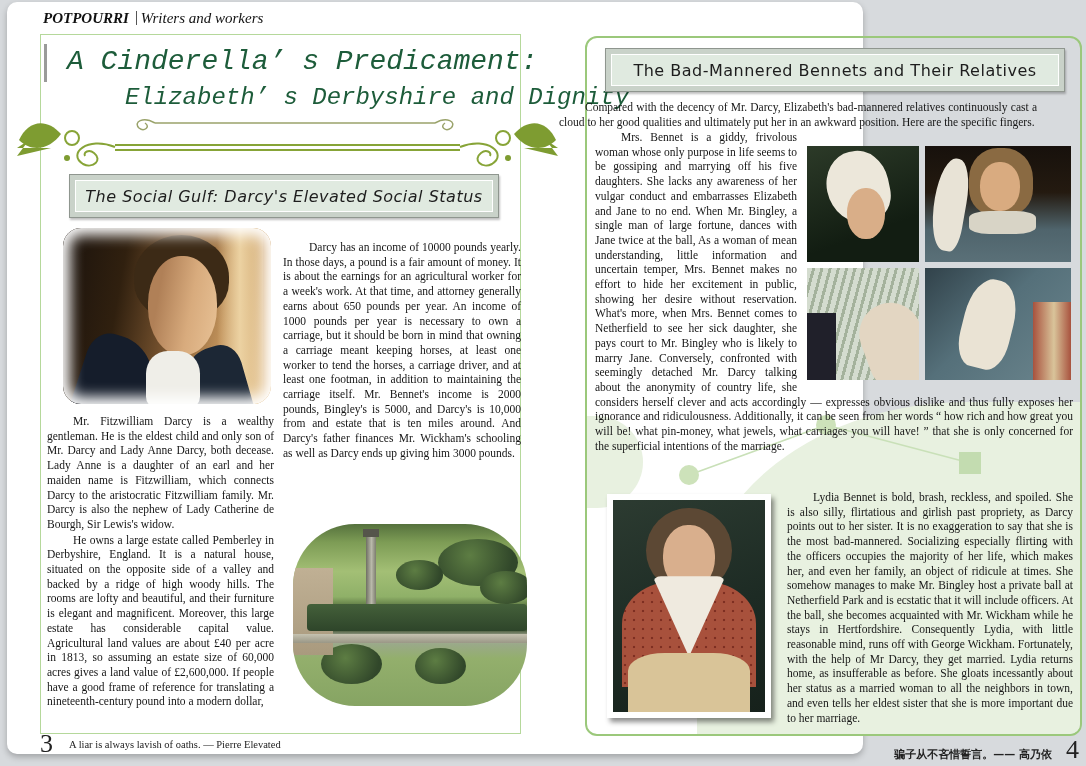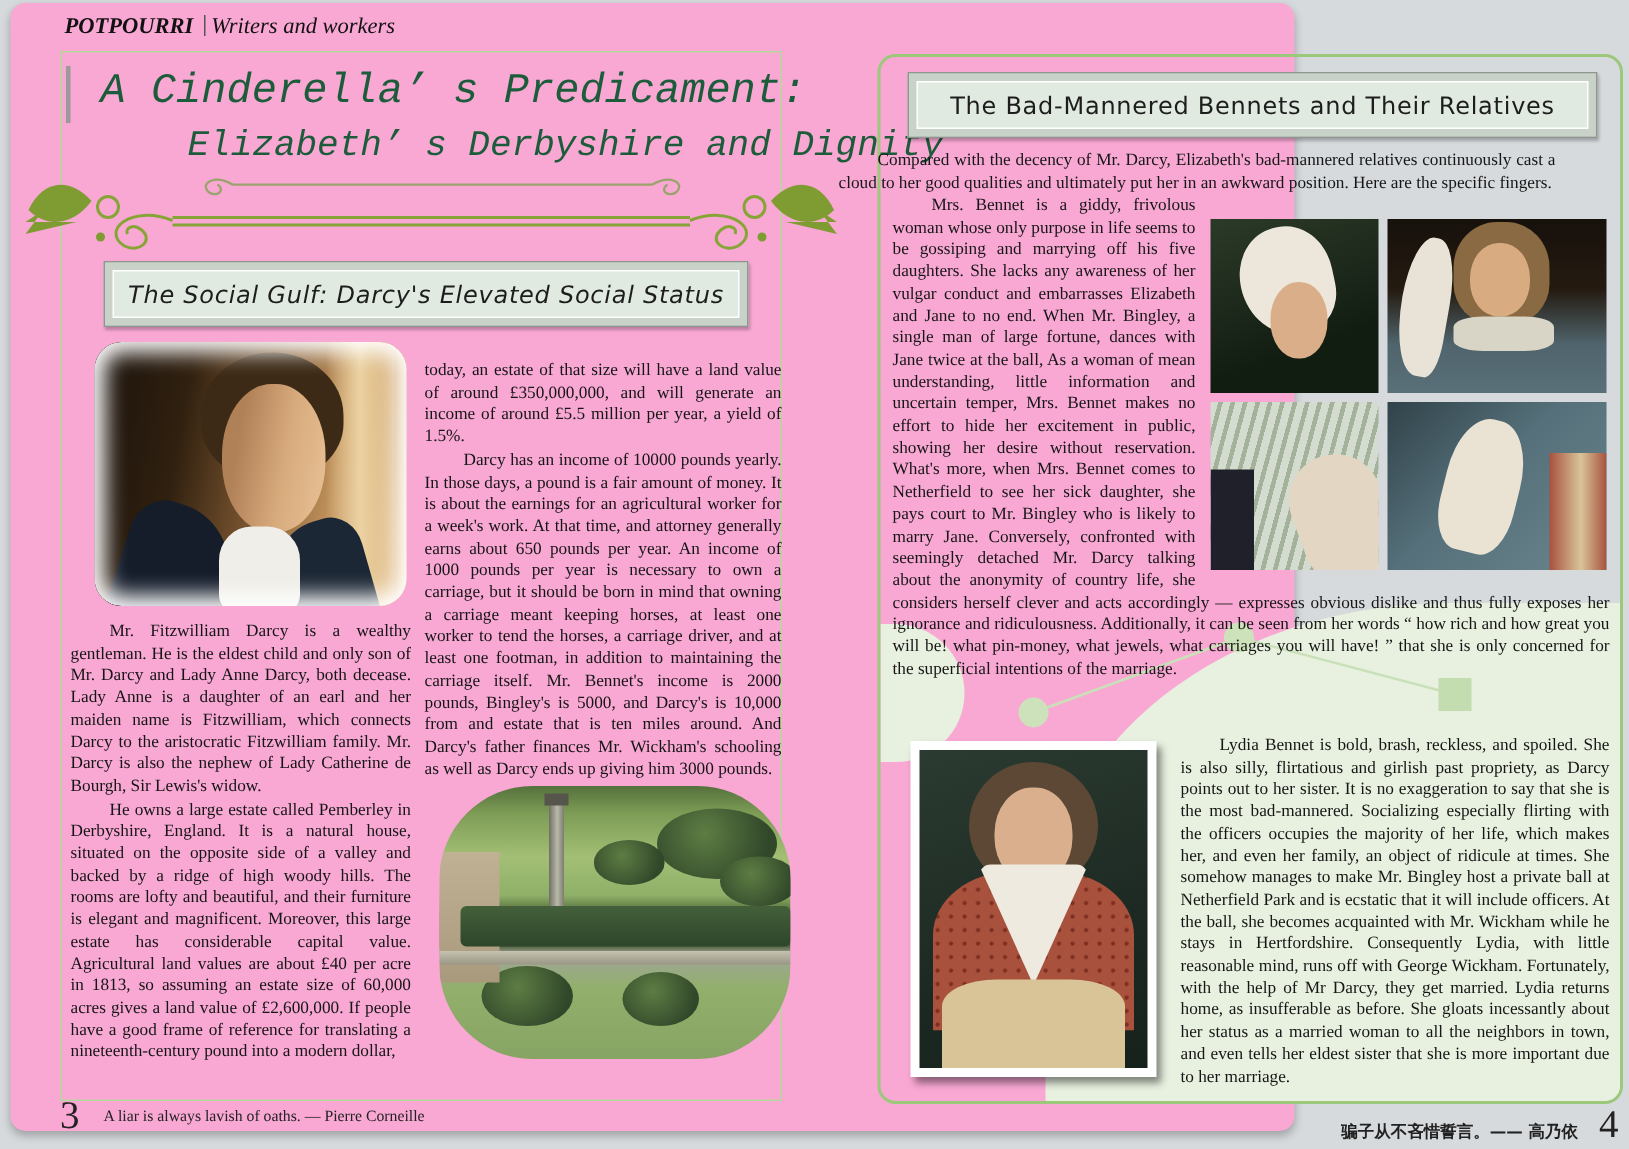--- a/index.html
+++ b/index.html
@@ -4,21 +4,21 @@
 <style>
   html,body{margin:0;padding:0;}
   body{
     width:1086px;height:766px;position:relative;
     background:#d7dadd;
     font-family:"Liberation Serif", serif;
     overflow:hidden;
   }
   .sheet{
     position:absolute;left:7px;top:2px;width:856px;height:752px;
-    background:#f9a8d4;border-radius:10px;
+    background:#ffffff;border-radius:10px;
     box-shadow:0 3px 6px rgba(0,0,0,.25);
   }
   
   .abs{position:absolute;}
   .body-text{
     font-size:11.5px;line-height:14.7px;color:#151515;
     text-align:justify;
   }
   .body-text p{margin:0 0 1px 0;text-indent:26px;}
   .section-box{
@@ -155,39 +155,38 @@
       <div class="cravat"></div>
       <div class="vignette"></div>
     </div>
 
     <div class="abs body-text" style="left:40px;top:412px;width:227px;">
       <p>Mr. Fitzwilliam Darcy is a wealthy gentleman. He is the eldest child and only son of Mr. Darcy and Lady Anne Darcy, both decease. Lady Anne is a daughter of an earl and her maiden name is Fitzwilliam, which connects Darcy to the aristocratic Fitzwilliam family. Mr. Darcy is also the nephew of Lady Catherine de Bourgh, Sir Lewis's widow.</p>
       <p>He owns a large estate called Pemberley in Derbyshire, England. It is a natural house, situated on the opposite side of a valley and backed by a ridge of high woody hills. The rooms are lofty and beautiful, and their furniture is elegant and magnificent. Moreover, this large estate has considerable capital value. Agricultural land values are about £40 per acre in 1813, so assuming an estate size of 60,000 acres gives a land value of £2,600,000. If people have a good frame of reference for translating a nineteenth-century pound into a modern dollar,</p>
     </div>
 
     <div class="abs body-text" style="left:276px;top:238px;width:238px;">
-      <p style="text-indent:0;">today, an estate of that size will have a land value of around £350,000,000, and will generate an income of around £5.5 million per year, a yield of 1.5%.</p>
       <p>Darcy has an income of 10000 pounds yearly. In those days, a pound is a fair amount of money. It is about the earnings for an agricultural worker for a week's work. At that time, and attorney generally earns about 650 pounds per year. An income of 1000 pounds per year is necessary to own a carriage, but it should be born in mind that owning a carriage meant keeping horses, at least one worker to tend the horses, a carriage driver, and at least one footman, in addition to maintaining the carriage itself. Mr. Bennet's income is 2000 pounds, Bingley's is 5000, and Darcy's is 10,000 from and estate that is ten miles around. And Darcy's father finances Mr. Wickham's schooling as well as Darcy ends up giving him 3000 pounds.</p>
     </div>
 
     <div class="abs pemberley">
       <div class="pem-bg"></div>
       <div class="pem-tree" style="left:62%;top:8%;width:34%;height:26%;"></div>
       <div class="pem-tree" style="left:44%;top:20%;width:20%;height:16%;"></div>
       <div class="pem-tree" style="left:80%;top:26%;width:22%;height:18%;"></div>
       <div class="pem-tree" style="left:12%;top:66%;width:26%;height:22%;"></div>
       <div class="pem-tree" style="left:52%;top:68%;width:22%;height:20%;"></div>
       <div class="pem-building"></div>
       <div class="pem-column"></div>
       <div class="pem-hedge"></div>
       <div class="pem-wall"></div>
     </div>
 
     <div class="abs footer-num" style="left:33px;top:727px;">3</div>
-    <div class="abs footer-quote-left" style="left:62px;top:737px;">A liar is always lavish of oaths. — Pierre Corneille</div>
+    <div class="abs footer-quote-left" style="left:62px;top:737px;">A liar is always lavish of oaths. — Pierre Elevated</div>
   </section>
 
   <section>
 
     <div class="abs right-box">
       <div class="blob"></div>
       <div class="half-circle"></div>
     </div>
 
     <svg class="abs decor-svg" style="left:560px;top:390px;" width="440" height="110">

